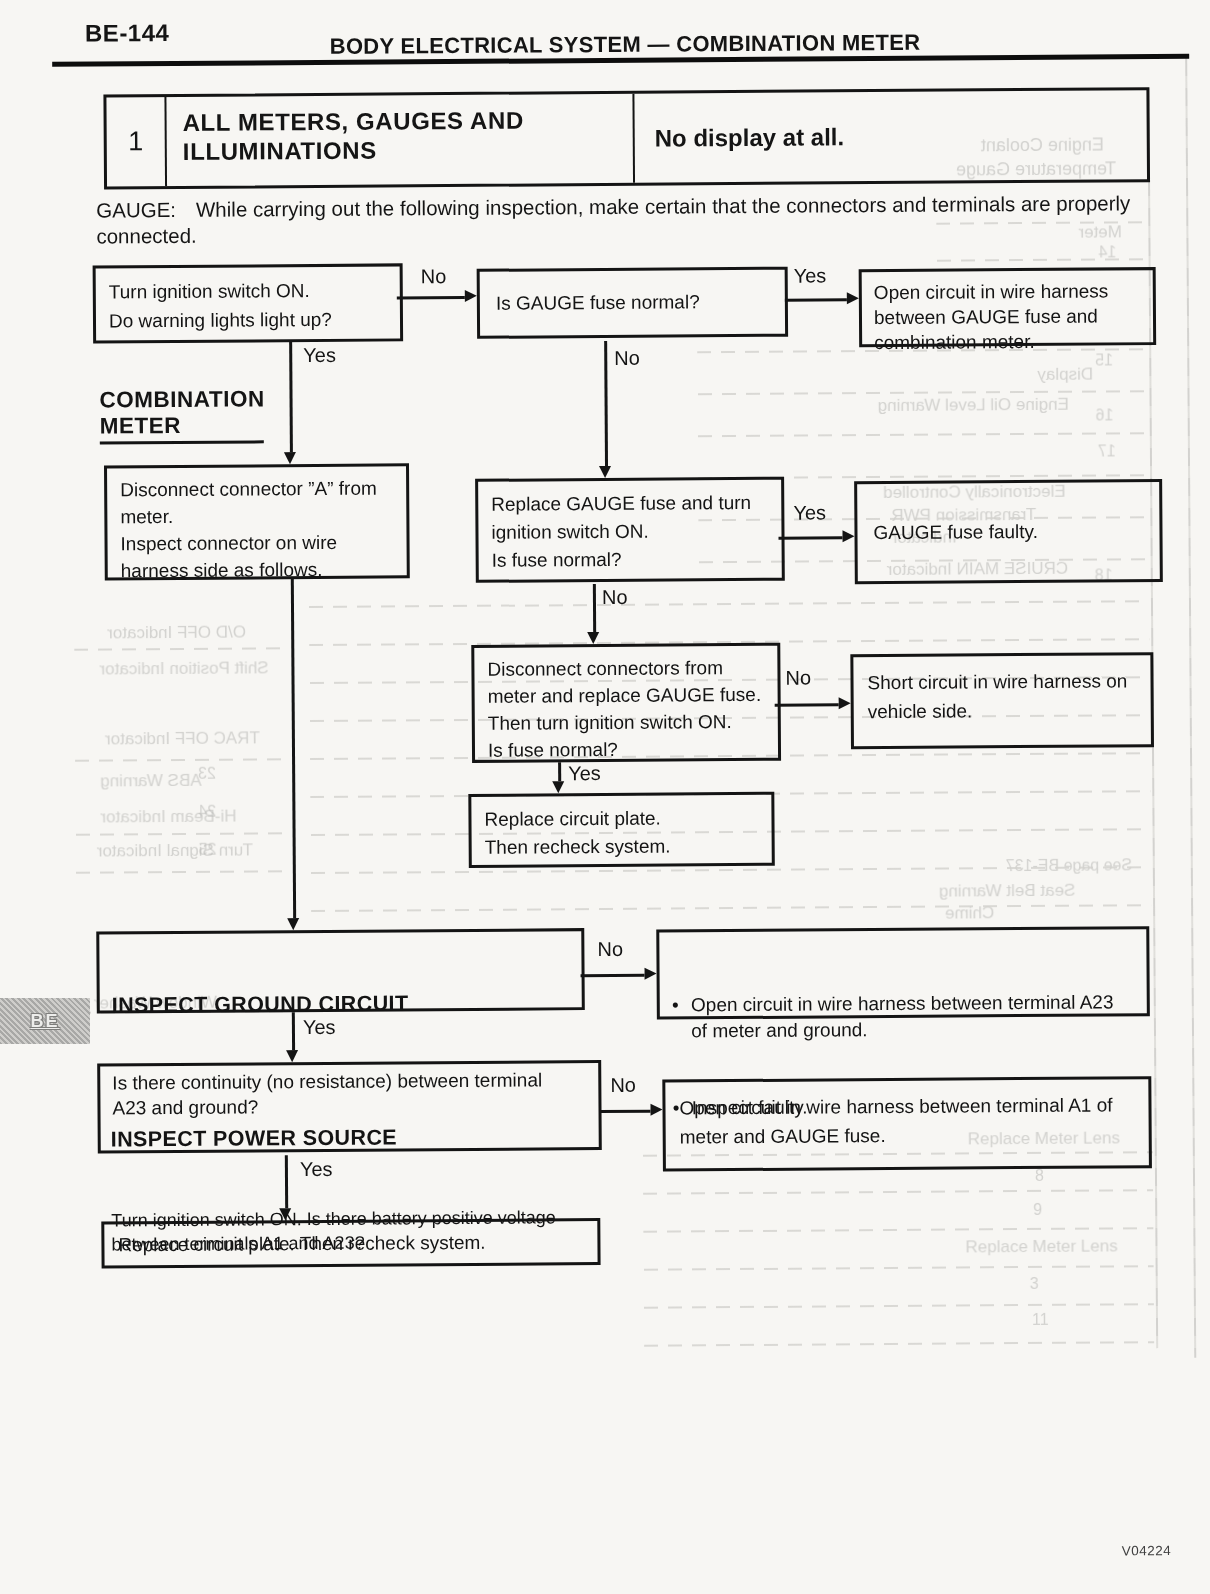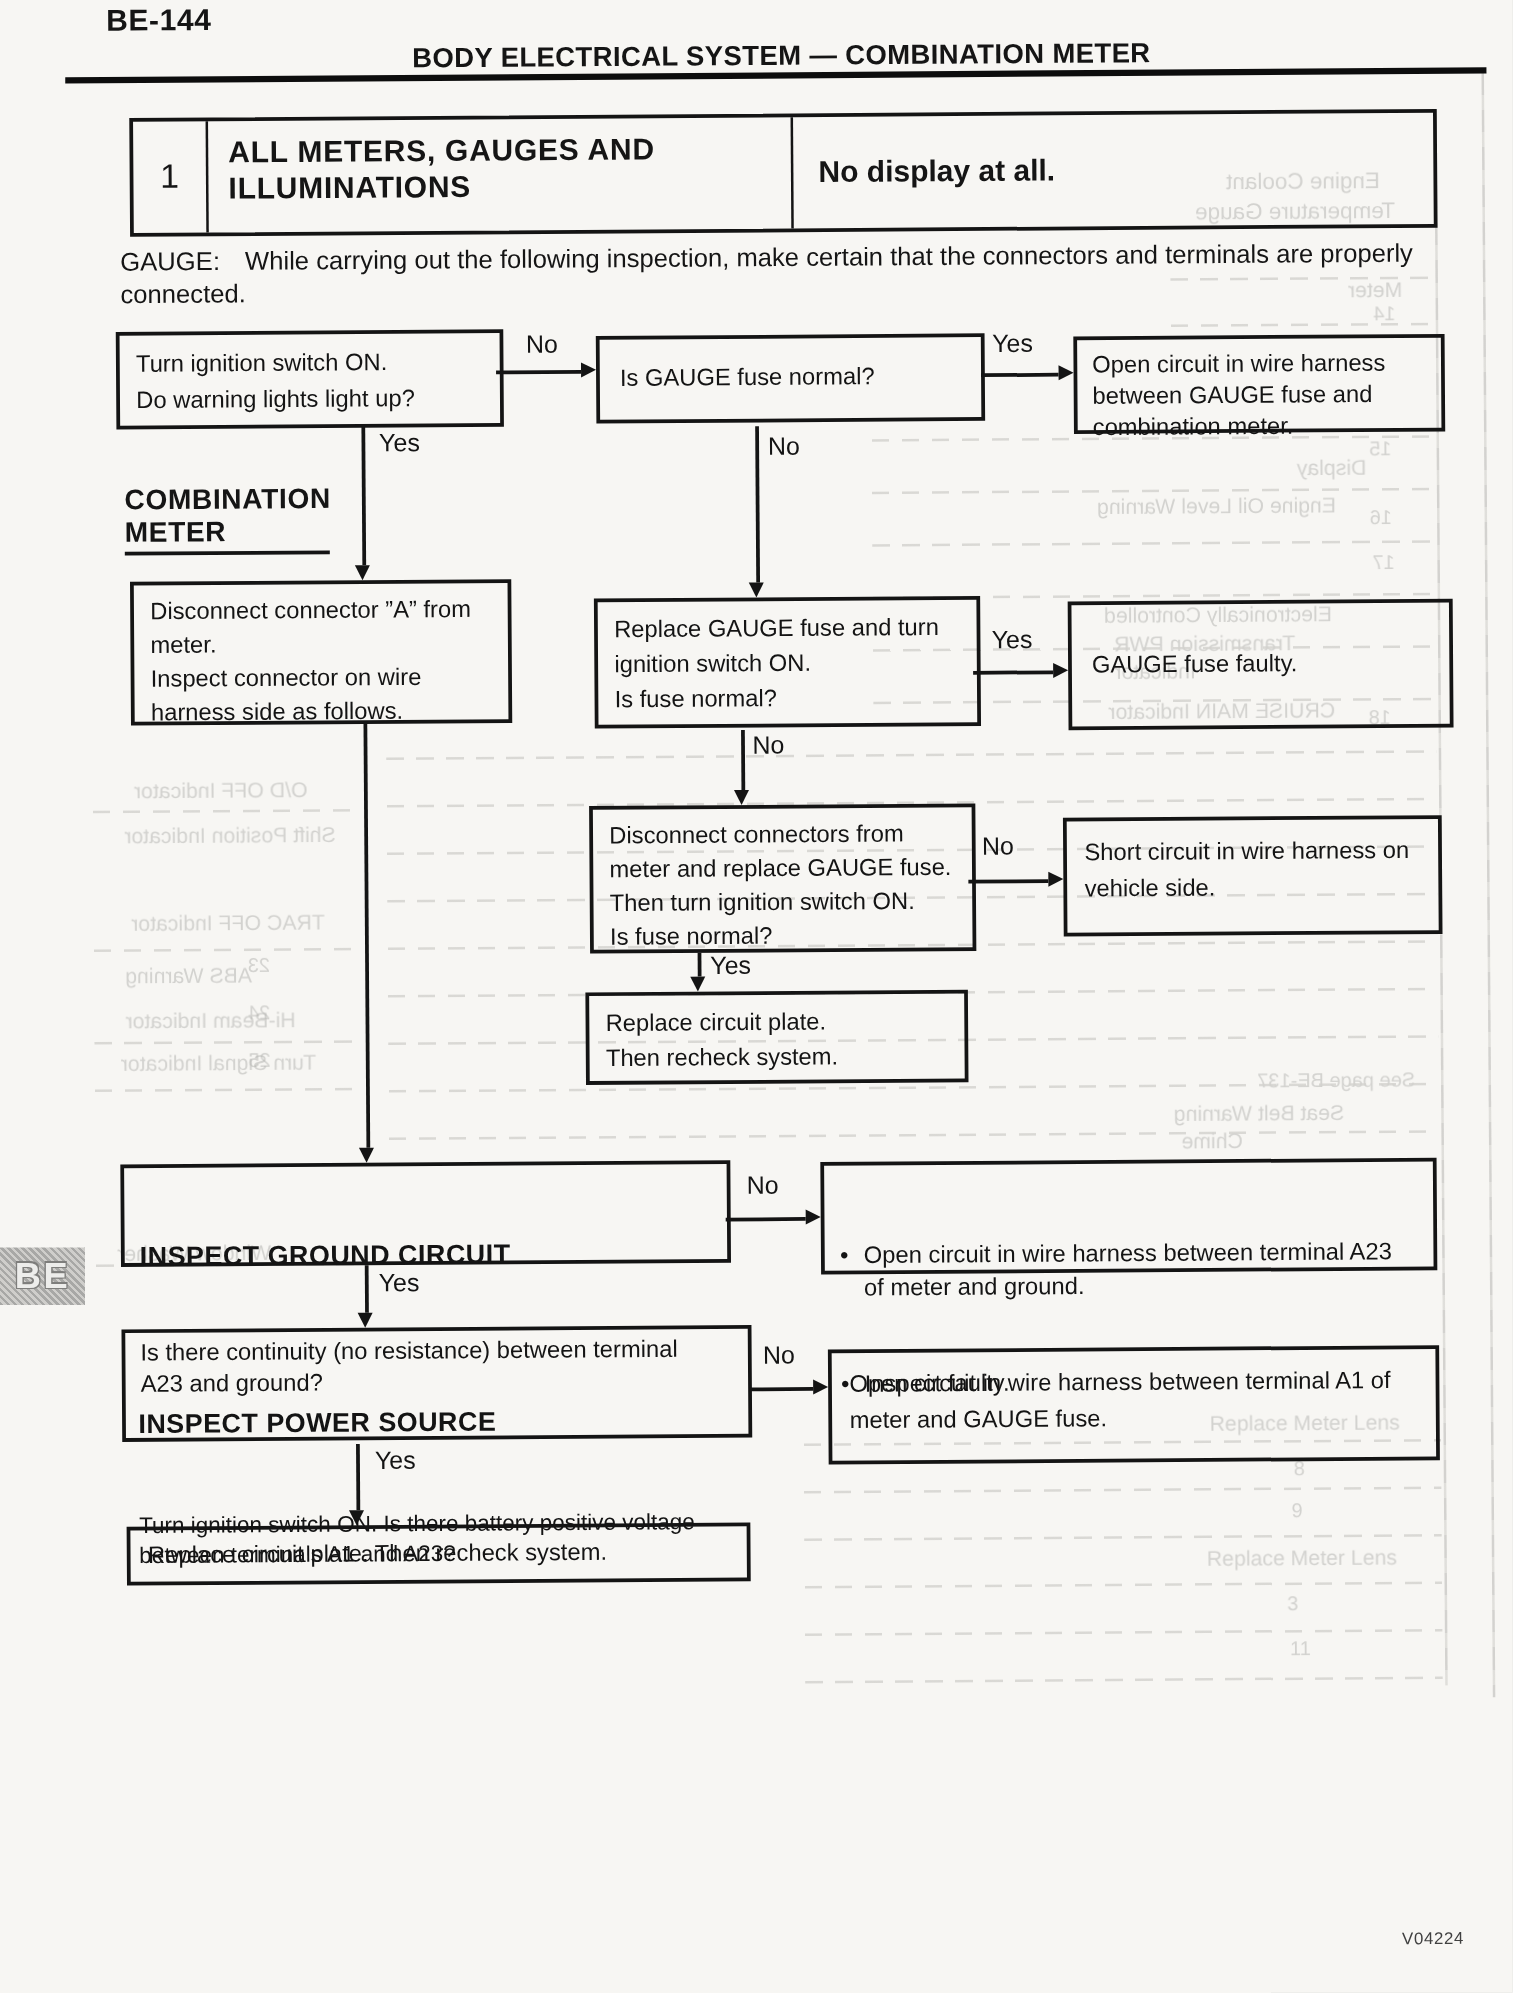--- a/index.html
+++ b/index.html
@@ -103,21 +103,21 @@
         <div class="gline" style="left: 640px; top: 1155px; width: 510px;"></div>
         <div class="gline" style="left: 640px; top: 1193px; width: 510px;"></div>
         <div class="gline" style="left: 640px; top: 1231px; width: 510px;"></div>
         <div class="gline" style="left: 640px; top: 1269px; width: 510px;"></div>
         <div class="gline" style="left: 640px; top: 1307px; width: 510px;"></div>
         <div class="gline" style="left: 640px; top: 1345px; width: 510px;"></div>
         <div class="gvline" style="left: 1152px; top: 92px; height: 1260px;"></div>
         <div class="gvline" style="left: 1190px; top: 62px; height: 1300px;"></div>
       </div>
 
-    <div class="abs bold" style="left:90px;top:0;font-size:24px;letter-spacing:.5px;">BE-144</div>
+    <div class="abs bold" style="left:90px;top:16px;font-size:24px;letter-spacing:.5px;">BE-144</div>
     <div class="abs bold" style="left:110px;top:32px;width:1040px;text-align:center;font-size:22px;letter-spacing:.3px;">BODY ELECTRICAL SYSTEM — COMBINATION METER</div>
     <div class="abs" style="left:57px;top:58px;width:1137px;height:5px;background:#0d0d0d;"></div>
 
     <div class="abs" style="left:108px;top:91px;width:1040px;height:89px;border:3px solid #141414;display:flex;">
       <div style="width:58px;border-right:2.5px solid #141414;display:flex;align-items:center;justify-content:center;font-size:27px;">1</div>
       <div class="bold" style="width:450px;border-right:2.5px solid #141414;font-size:24px;line-height:1.2;padding:12px 0 0 16px;white-space:pre;letter-spacing:.6px;">ALL METERS, GAUGES AND
 ILLUMINATIONS</div>
       <div class="bold" style="flex:1;display:flex;align-items:center;padding-left:20px;font-size:24px;">No display at all.</div>
     </div>
 
@@ -217,17 +217,17 @@
 meter and GAUGE fuse.</div>
 
     <div class="flabel" style="left:297px;top:1156px;">Yes</div>
     <div class="vline" style="left:282px;top:1153px;height:53px;"></div>
     <div class="tri-down" style="left:276px;top:1206px;"></div>
     <div class="fbox centerv" style="left:98px;top:1218px;width:466px;height:41px;padding-left:14px;">Replace circuit plate. Then recheck system.</div>
 
     <div class="abs" style="left:1116px;top:1547px;font-size:13.5px;letter-spacing:.5px;color:#404040;">V04224</div>
   </div>
 
-  <div class="abs bold" style="left:0;top:998px;width:68px;height:46px;
+  <div class="abs bold" style="left:0;top:998px;width:90px;height:46px;
        background:repeating-linear-gradient(45deg,#a8a8a6 0 2px,#cfcecb 2px 4px);
-       display:flex;align-items:center;justify-content:center;font-size:29px;letter-spacing:2px;
-       color:#ededeb;text-shadow:1px 1px 0 #7e7e7c,-1px -1px 0 #7e7e7c,1px -1px 0 #7e7e7c,-1px 1px 0 #7e7e7c;">BE</div>
+       display:flex;align-items:center;justify-content:center;font-size:18px;letter-spacing:2px;
+       color:#ededeb;text-shadow:1px 1px 0 #7e7e7c,-1px -1px 0 #7e7e7c,1px -1px 0 #7e7e7c,-1px 1px 0 #7e7e7c;text-decoration:underline;">BE</div>
 </div>
 
 </body></html>

